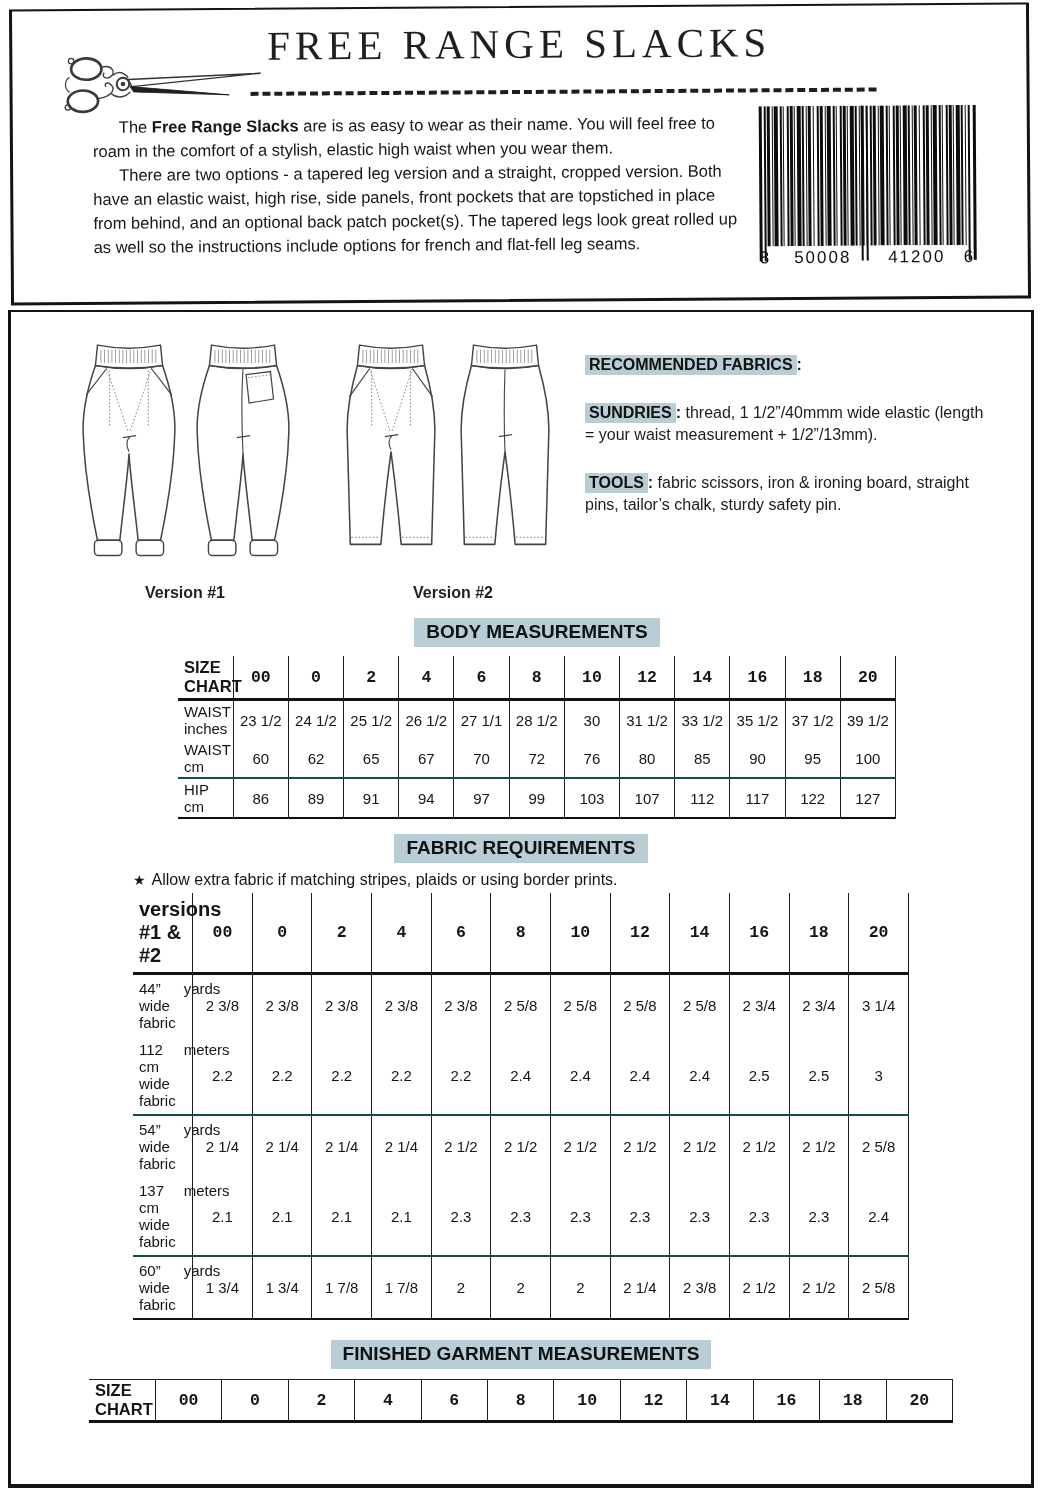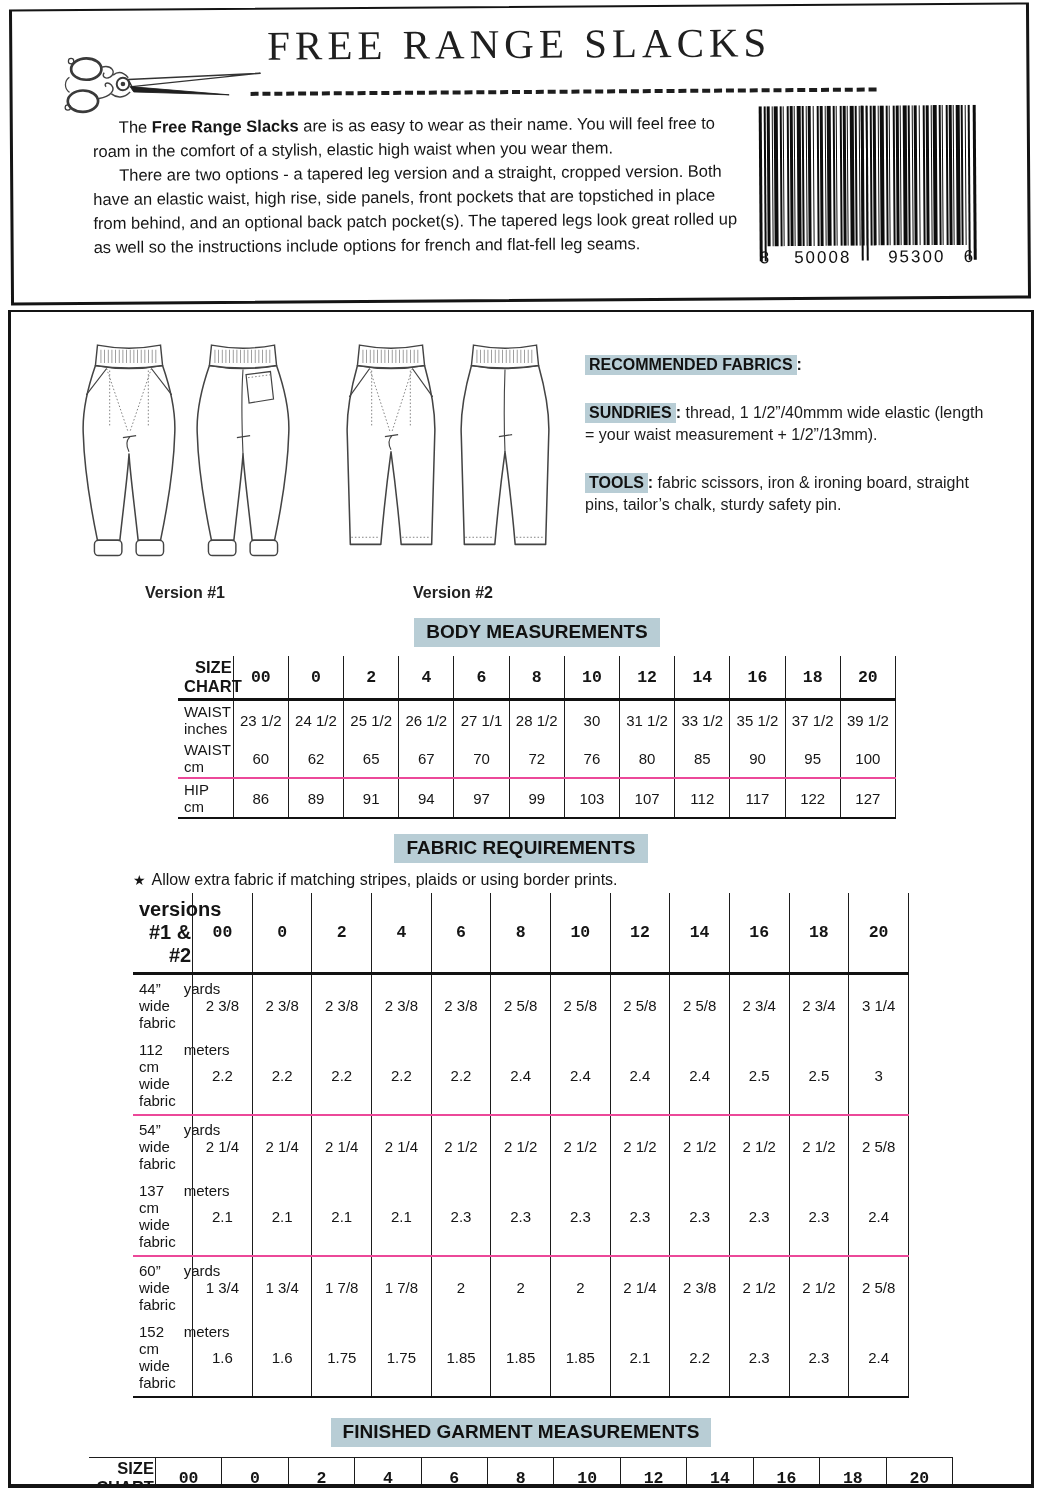--- a/index.html
+++ b/index.html
@@ -75,23 +75,23 @@
     font-weight:700; font-size:19px; padding:3px 12px 4px 12px;
   }
 
   
   .tbl-wrap{ margin:0 auto; }
   table.meas{ border-collapse:collapse; table-layout:fixed; width:100%; color:#151515; }
   .meas th,.meas td{ vertical-align:middle; }
   .meas th+th,.meas td+td{ border-left:1.2px solid #1d1d1d; }
   .meas th:last-child,.meas td:last-child{ border-right:1.2px solid #1d1d1d; }
   .meas thead tr{ border-bottom:3px solid #111; }
-  .meas tbody{ border-top:2px solid #ec4899;margin-top:45px; }
+  .meas tbody{ border-top:2px solid #14532d;margin-top:45px; }
   .meas tbody:last-child{ border-bottom:2.6px solid #111; }
-  .meas th.corner{ text-align:right; padding-left:6px; font-size:16.5px; font-weight:700; }
+  .meas th.corner{ text-align:left; padding-left:6px; font-size:16.5px; font-weight:700; }
   .meas th.size{ text-align:center; font-weight:700; font-size:16.5px;font-family:Liberation Mono, monospace; }
   .meas td.val{ text-align:center; }
   .lc{ display:flex; align-items:baseline; gap:5px; padding:0 5px 0 5px; }
   .lc .un{ margin-left:auto; padding-left:3px; }
 
   .sec-body{ margin-top:16px;padding-left:32px; }
   .sec-body .tbl-wrap{ width:718px; margin-top:9px; }
   .tbl-body td,.tbl-body th{ padding:2px 1px; font-size:15px; }
   .tbl-body .label-cell{ width:132px; }
 
@@ -150,21 +150,21 @@
       <rect x="104" y="0" width="2" height="155" fill="#0d0d0d"></rect>
       <rect x="109" y="0" width="2" height="155" fill="#0d0d0d"></rect>
       <rect x="211" y="0" width="2" height="155" fill="#0d0d0d"></rect>
       <rect x="216" y="0" width="3" height="155" fill="#0d0d0d"></rect>
       <rect x="26" y="140" width="76" height="18" fill="#ffffff"></rect>
       <rect x="118" y="140" width="88" height="18" fill="#ffffff"></rect>
     </svg>
     <div class="barcode-digits">
       <span class="bd-side">8</span>
       <span class="bd-mid">50008</span>
-      <span class="bd-mid">95300</span>
+      <span class="bd-mid">41200</span>
       <span class="bd-side">6</span>
     </div>
   </div>
 </div>
 
 <div class="main-box">
 
   <div class="row-drawings">
     <div class="drawings">
       <div class="draw-groups">
@@ -438,40 +438,20 @@
               <td class="val">1 7/8</td>
               <td class="val">2</td>
               <td class="val">2</td>
               <td class="val">2</td>
               <td class="val">2 1/4</td>
               <td class="val">2 3/8</td>
               <td class="val">2 1/2</td>
               <td class="val">2 1/2</td>
               <td class="val">2 5/8</td>
             </tr>
-            <tr>
-              <td class="label-cell">
-                <div class="lc">
-                  <span class="lbl">152 cm wide fabric</span>
-                  <span class="un">meters</span>
-                </div>
-              </td>
-              <td class="val">1.6</td>
-              <td class="val">1.6</td>
-              <td class="val">1.75</td>
-              <td class="val">1.75</td>
-              <td class="val">1.85</td>
-              <td class="val">1.85</td>
-              <td class="val">1.85</td>
-              <td class="val">2.1</td>
-              <td class="val">2.2</td>
-              <td class="val">2.3</td>
-              <td class="val">2.3</td>
-              <td class="val">2.4</td>
-            </tr>
           </tbody>
         </table>
       </div>
   </div>
 
   <div class="sec-fin">
     <div class="sec-chip"><span>FINISHED GARMENT MEASUREMENTS</span></div>
     <div class="tbl-wrap tbl-fin">
         <table class="meas">
           <thead>

